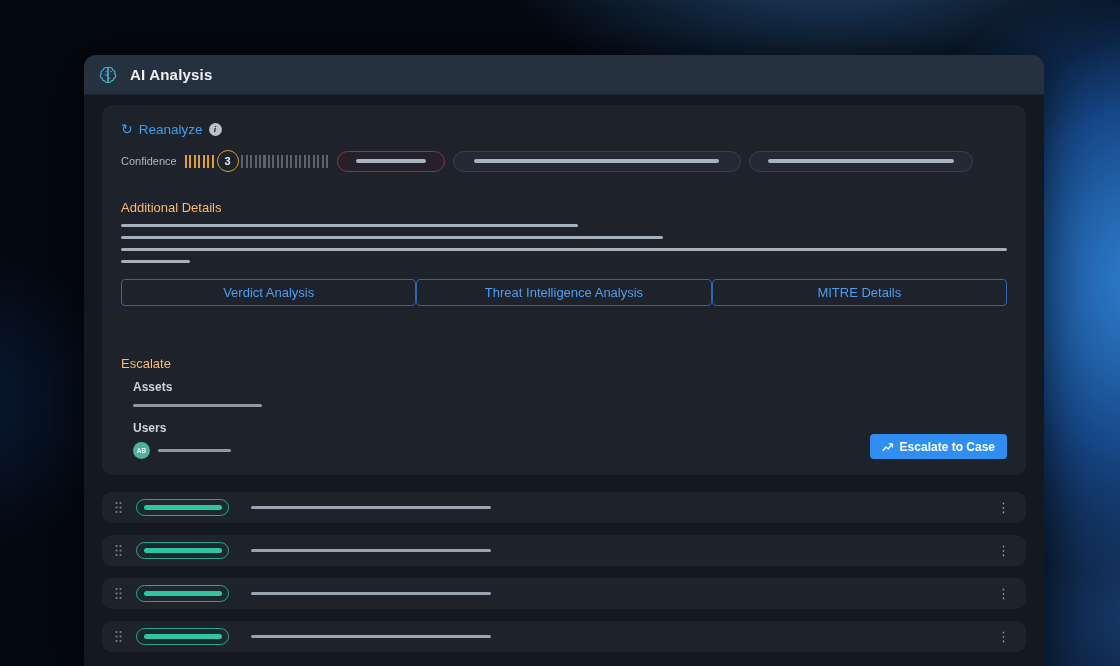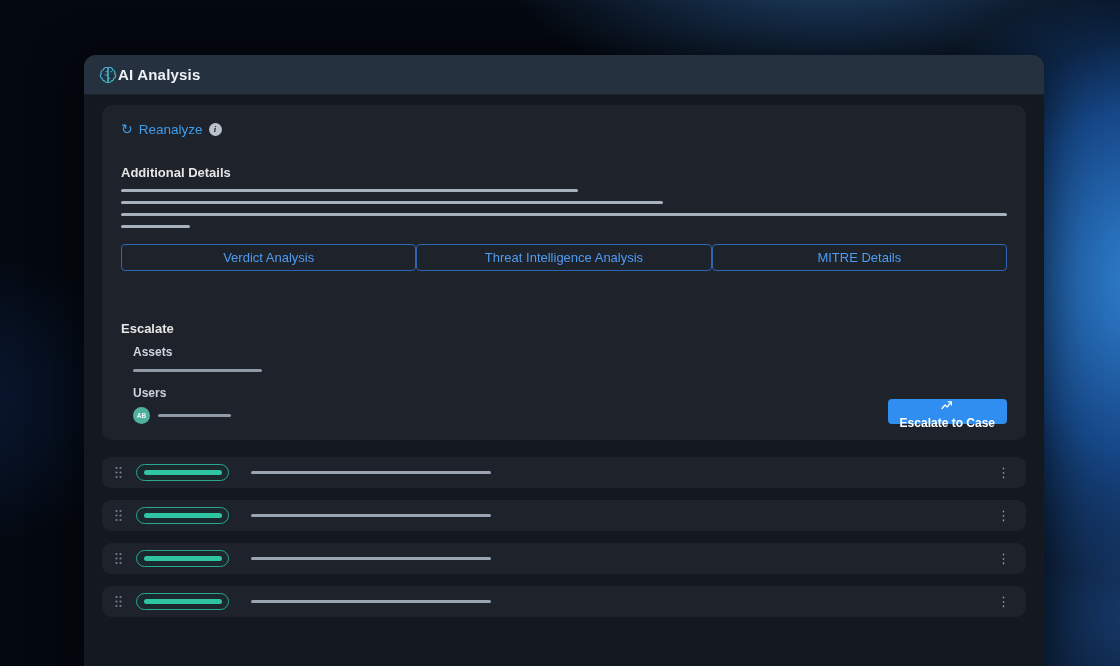--- a/index.html
+++ b/index.html
@@ -16,21 +16,21 @@
   }
 
   
   .panel {
     position:absolute; left:84px; top:55px; width:960px; height:611px;
     background:#14181f; border-radius:12px 12px 0 0;
     box-shadow:0 12px 50px rgba(0,0,0,0.65);
   }
   .panel-header {
     height:40px; background:#263140; border-radius:12px 12px 0 0;
-    display:flex; align-items:center; padding:0 14px; gap:0;
+    display:flex; align-items:center; padding:0 14px; gap:12px;
     border-bottom:1px solid #1a222e;
   }
   .panel-title { color:#eef2f7; font-size:15px; font-weight:bold; letter-spacing:.2px; }
 
   
   .card {
     margin:10px 18px 0; background:#1d222b; border-radius:10px;
     padding:16px 19px 16px;
   }
   .title-row { display:flex; justify-content:space-between; align-items:flex-start; }
@@ -59,21 +59,21 @@
   }
   .pill { height:21px; border-radius:11px; display:flex; align-items:center; justify-content:center; flex:none; }
   .pill .bar { height:4px; border-radius:2px; background:#a9b3bf; }
   .pill.red  { width:108px; border:1px solid #993138; background:rgba(80,25,32,0.18); }
   .pill.red .bar { width:70px; }
   .pill.gray { border:1px solid #39414f; background:#232a36; }
   .pill.g1 { width:288px; } .pill.g1 .bar { width:245px; }
   .pill.g2 { width:224px; } .pill.g2 .bar { width:186px; }
 
   
-  .section-heading { color:#e5e5e5; font-size:13px; font-weight:bold;margin-top:28px; }
+  .section-heading { color:#fdba74; font-size:13px; font-weight:normal;margin-top:28px; }
   .details { margin-top:17px; }
   .line { height:3px; border-radius:2px; background:#a7b0bd; margin-top:9px; }
   .line.w1 { width:457px; } .line.w2 { width:542px; } .line.w3 { width:100%; } .line.w4 { width:69px; }
 
   
   .btn-row { display:flex; margin-top:16px; }
   .outline-btn {
     flex:1; height:27px; border:1px solid #2d66b3; border-radius:4px; background:transparent;
     color:#4f9cf0; font-size:13px; font-family:inherit; cursor:pointer;
   }
@@ -85,21 +85,21 @@
   .asset-bar { width:129px; height:3px; border-radius:2px; background:#8f99a8; margin-top:10px; }
   .user-row { display:flex; align-items:center; gap:8px; margin-top:7px; }
   .avatar {
     width:17px; height:17px; border-radius:50%; background:#4fb0a0; color:#eaf6f3;
     font-size:6.5px; font-weight:bold; display:flex; align-items:center; justify-content:center; flex:none;
   }
   .user-bar { width:73px; height:3px; border-radius:2px; background:#8f99a8; }
   .primary-btn {
     height:25px; padding:0 12px; border:none; border-radius:4px; background:#2f8ef0;
     color:#fff; font-size:12px; font-weight:bold; font-family:inherit; cursor:pointer;
-    display:flex; align-items:center; gap:6px;flex-direction:column;
+    display:flex; align-items:center; gap:6px;
   }
 
   
   .rec-heading { color:#e9edf3; font-size:15px; font-weight:bold; margin:26px 18px 0; }
   .rows { margin:17px 18px 0; display:flex; flex-direction:column; gap:12px; }
   .action-row {
     height:31px; background:#1d222b; border-radius:9px;
     display:flex; align-items:center; padding:0 14px 0 13px;
   }
   .drag-handle { display:flex; flex:none; cursor:grab; }
@@ -136,20 +136,37 @@
   <div class="card">
 
     <div class="title-row">
       <button class="reanalyze">
         <span class="refresh-glyph">↻</span>
         <span>Reanalyze</span>
         <span class="info-dot">i</span>
       </button>
     </div>
 
+    <div class="conf-row">
+      <span class="conf-label">Confidence</span>
+      <div class="meter">
+        <div class="ticks amber"></div>
+        <div class="conf-badge">3</div>
+        <div class="ticks gray"></div>
+      </div>
+      <div class="pill red">
+          <div class="bar"></div>
+        </div>
+      <div class="pill gray g1">
+          <div class="bar"></div>
+        </div>
+      <div class="pill gray g2">
+          <div class="bar"></div>
+        </div>
+    </div>
 
     <div class="details">
       <div class="section-heading">Additional Details</div>
       <div class="line w1"></div>
       <div class="line w2"></div>
       <div class="line w3"></div>
       <div class="line w4"></div>
     </div>
 
     <div class="btn-row">

